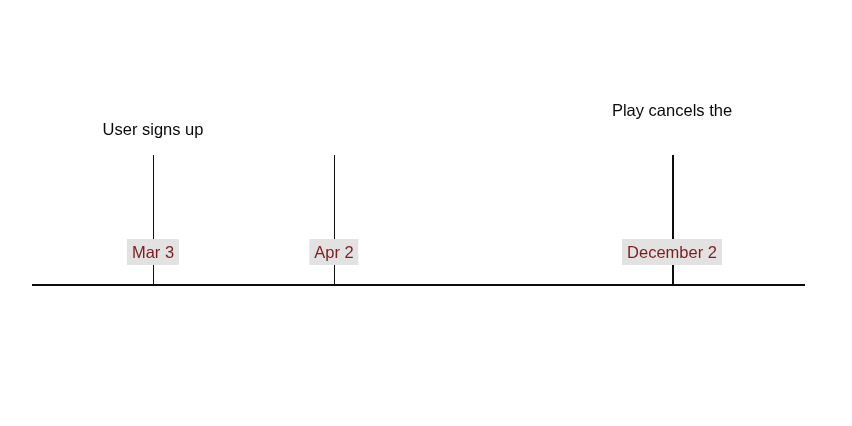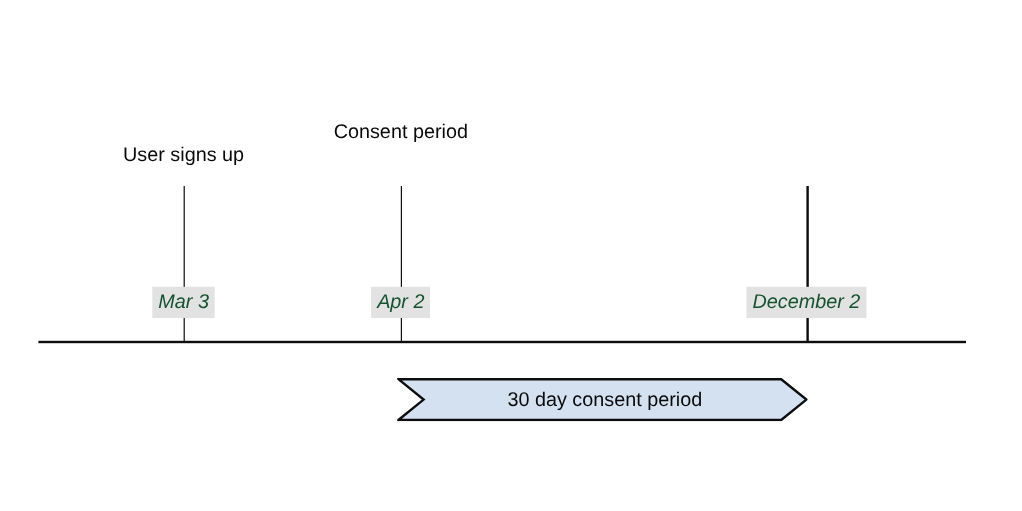--- a/index.html
+++ b/index.html
@@ -56,26 +56,25 @@
     white-space: nowrap;
   }
   .event-title.one-line { top: 116px; }
   .event-title.two-line { top: 97px; }
   .event-date {
     position: absolute;
     left: 0;
     top: 239px;
     transform: translateX(-50%);
     background: #e2e2e2;
-    color: #14532d;
+    color: #7f1d1d;
     font-size: 16.5px;
     line-height: 26px;
     padding: 0 5px;
     white-space: nowrap;
-    font-style: italic;
   }
   
   .period-banner {
     position: absolute;
     left: 331px;
     top: 315px;
     width: 342px;
     height: 36px;
   }
   .period-banner svg {
@@ -108,32 +107,26 @@
 
   <div class="event-marker" style="left:153px;">
     <div class="event-tick"></div>
     <div class="event-title one-line"><span>User signs up</span></div>
     <div class="event-date">Mar 3</div>
   </div>
 
   <div class="event-marker" style="left:334px;">
     <div class="event-tick"></div>
     <div class="event-title two-line">
-      <div>Consent period</div>
     </div>
     <div class="event-date">Apr 2</div>
   </div>
 
   <div class="event-marker" style="left:672px;">
     <div class="event-tick thick"></div>
     <div class="event-title two-line">
+      <div>Play cancels the</div>
     </div>
     <div class="event-date">December 2</div>
   </div>
 
-  <div class="period-banner">
-    <svg viewBox="0 0 342 36" xmlns="http://www.w3.org/2000/svg">
-      <polygon points="1,1 320,1 341,18 320,35 1,35 22,18" fill="#d4e1f0" stroke="#0d0d0d" stroke-width="2" stroke-linejoin="miter"></polygon>
-    </svg>
-    <div class="period-banner-label">30 day consent period</div>
-  </div>
 
 </div>
 
 </body></html>

